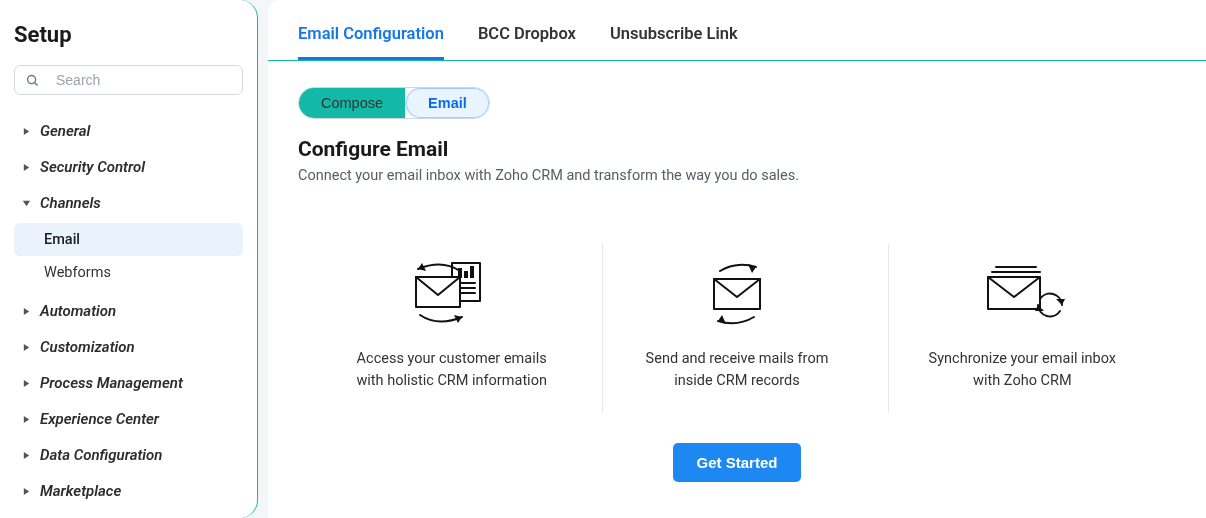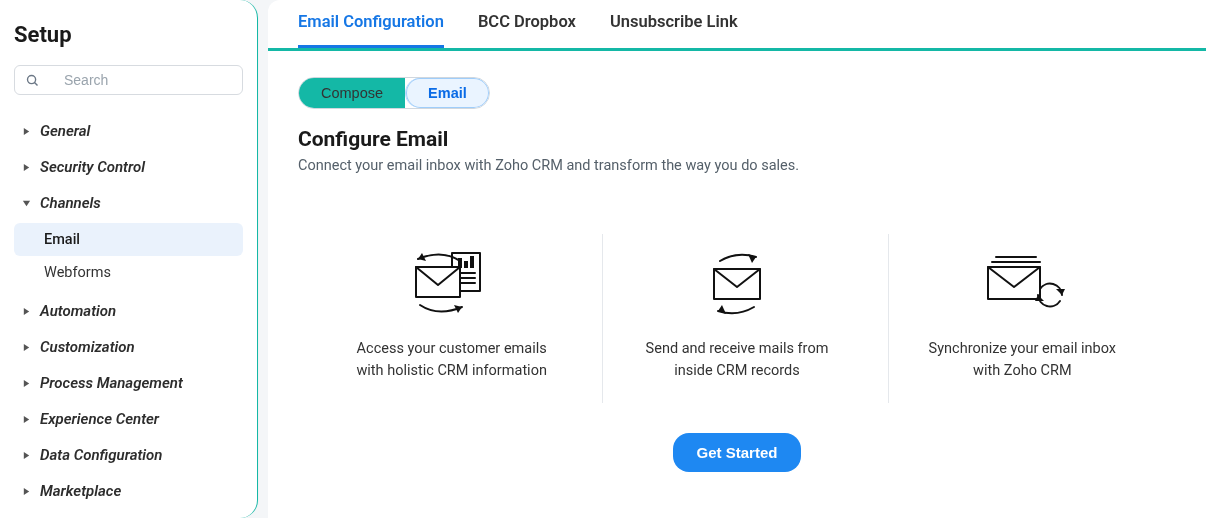--- a/index.html
+++ b/index.html
@@ -27,21 +27,21 @@
   }
   .sidebar-title {
     font-size: 22px;
     font-weight: 700;
     color: #1a1a1a;
     margin-bottom: 18px;
   }
   .search-wrap {
     display: flex;
     align-items: center;
-    gap: 24px;
+    gap: 16px;
     border: 1px solid #d7dbe0;
     border-radius: 6px;
     padding: 6px 10px;
     margin-bottom: 18px;
   }
   .search-wrap input {
     border: none;
     outline: none;
     font-size: 14px;
     flex: 1;
@@ -84,22 +84,22 @@
     flex: 1;
     background: #ffffff;
     border-top-left-radius: 12px;
     margin-left: 10px;
     overflow: hidden;
     position: relative;
   }
   .tabs {
     display: flex;
     gap: 34px;
-    padding: 12px 30px 0 30px;
-    border-bottom: 3px solid #14b8a6;
+    padding: 24px 30px 0 30px;
+    border-bottom: 1px solid #14b8a6;
   }
   .tab {
     font-size: 16.5px;
     font-weight: 600;
     color: #333;
     padding-bottom: 14px;
     cursor: pointer;
     border-bottom: 3px solid transparent;
   }
   .tab.active {
@@ -177,21 +177,21 @@
     line-height: 1.55;
   }
   .cta-row {
     text-align: center;
     margin-top: 50px;
   }
   .cta-btn {
     background: #1e88f2;
     color: #fff;
     border: none;
-    border-radius: 16px;
+    border-radius: 5px;
     padding: 11px 24px;
     font-size: 15px;
     font-weight: 600;
     cursor: pointer;
   }
   svg { display: block; }
 </style>
 </head>
 <body>
 

